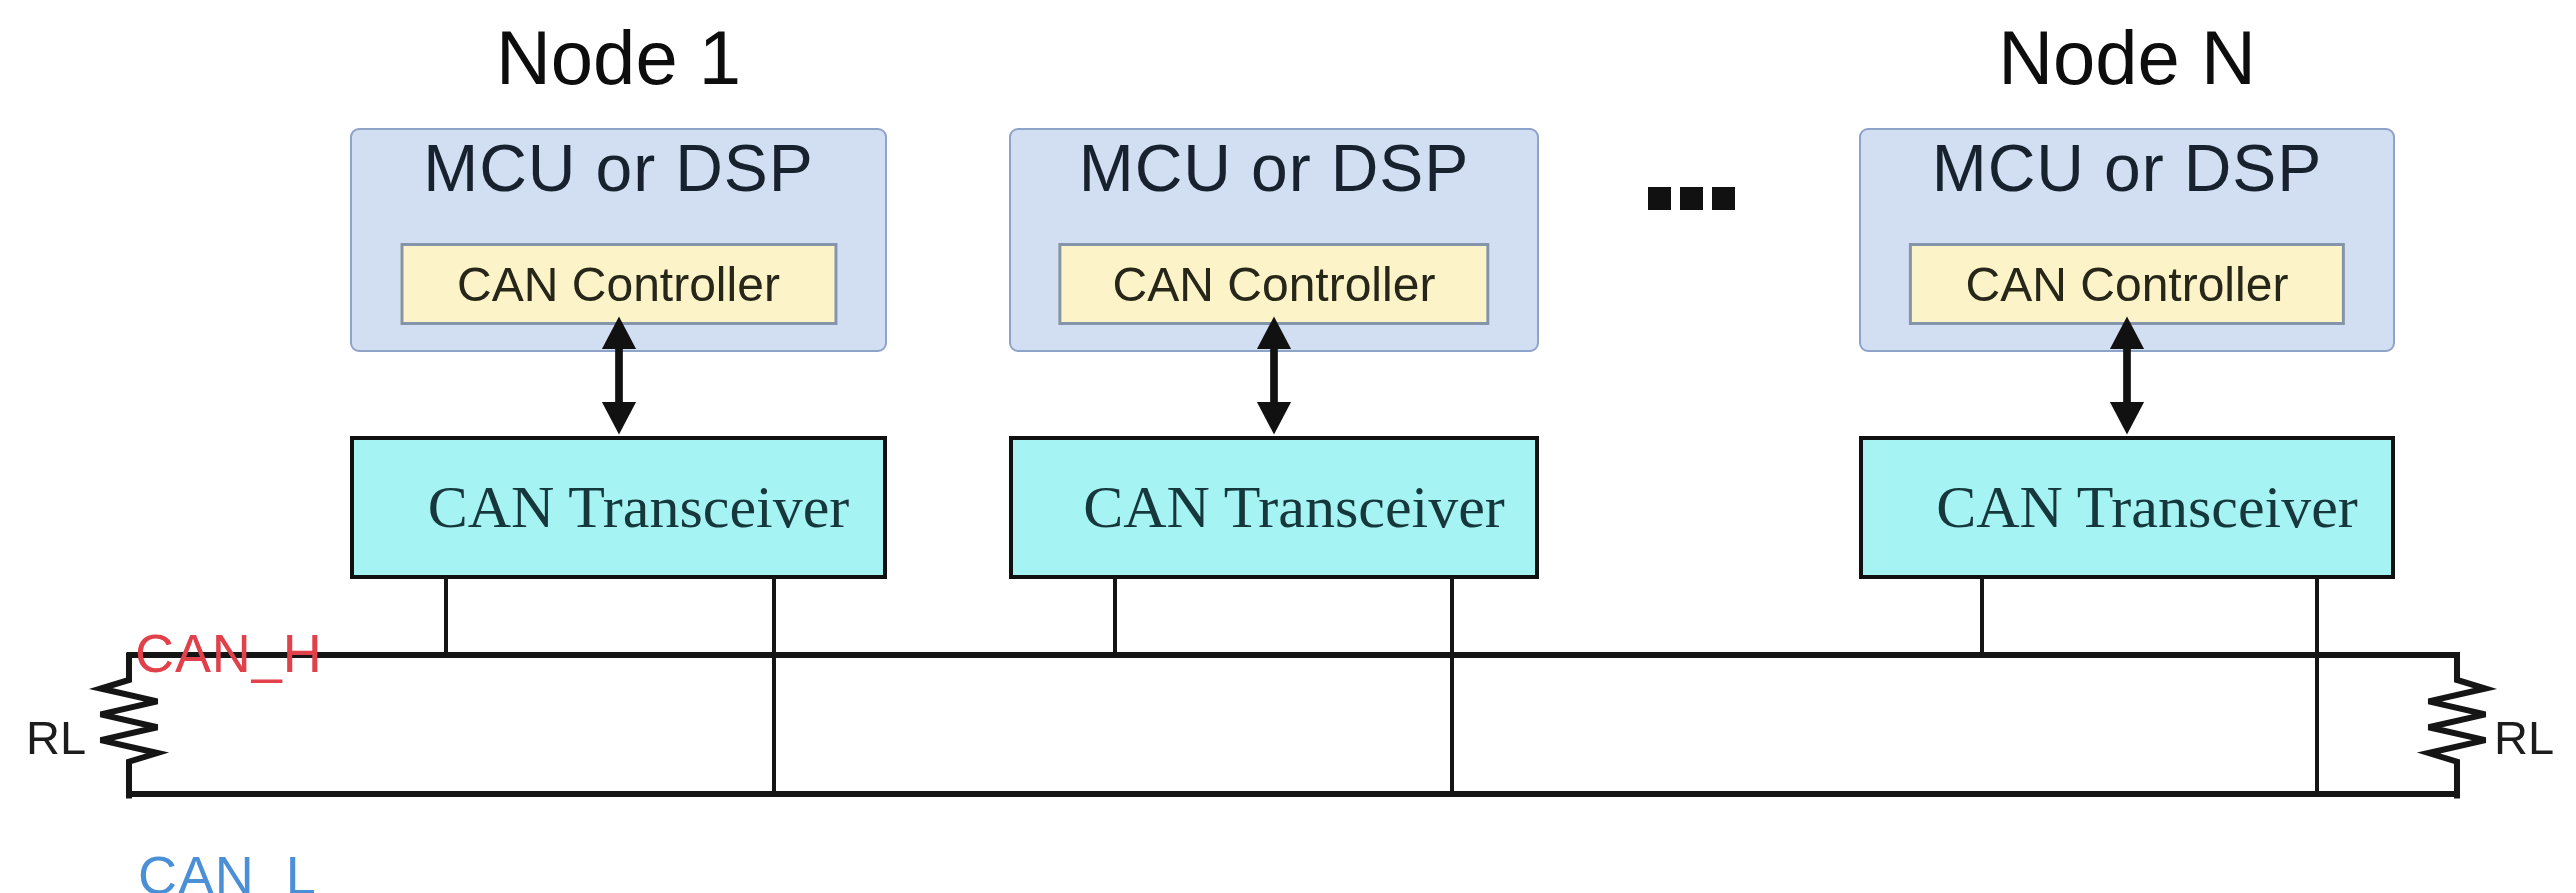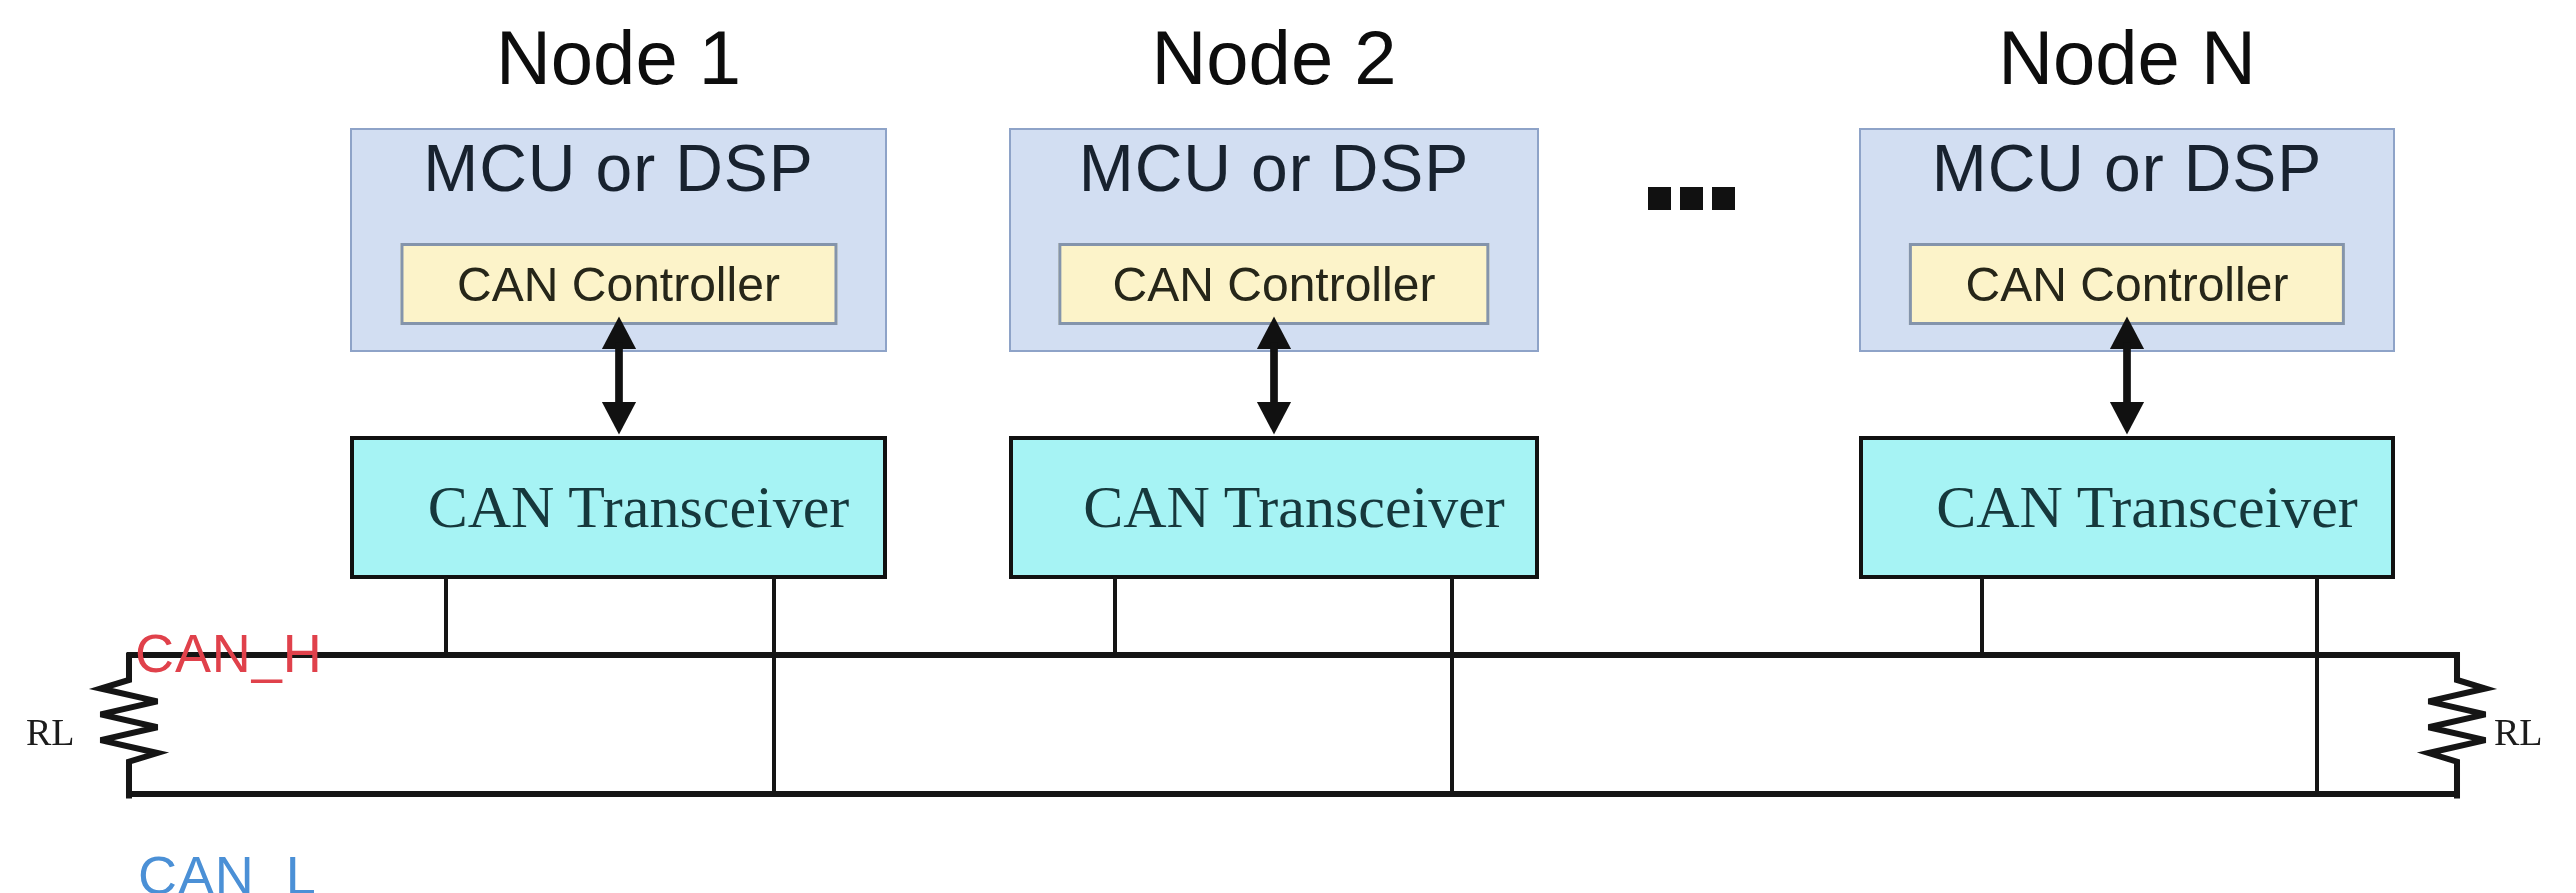--- a/index.html
+++ b/index.html
@@ -18,21 +18,21 @@
   .node{position:absolute;top:0;height:605px;}
   .node-1{left:350px;width:537px;}
   .node-2{left:1009px;width:530px;}
   .node-3{left:1859px;width:536px;}
   .node-title{
     position:absolute;top:15.5px;left:50%;transform:translateX(-50%);
     font-size:76px;font-weight:400;color:var(--title-text);white-space:nowrap;line-height:1.1;
   }
   .mcu-box{
     position:absolute;top:128px;left:0;right:0;height:224px;
-    background:var(--mcu-fill);border:2.6px solid var(--mcu-border);border-radius:0;
+    background:var(--mcu-fill);border:2.6px solid var(--mcu-border);border-radius:9px;
   }
   .mcu-label{
     margin-top:5.2px;text-align:center;font-size:66px;line-height:1.0;
     color:var(--mcu-text);letter-spacing:0.9px;
   }
   .controller-box{
     position:absolute;left:50%;transform:translateX(-50%);top:88px;
     width:82%;height:82px;background:var(--controller-fill);
     border:3.5px solid var(--controller-border);
     display:flex;align-items:center;justify-content:center;margin-top:25px;
@@ -61,21 +61,21 @@
   .bus-line{position:absolute;left:127px;width:2333px;height:6px;background:var(--line);}
   .bus-h{top:652px;}
   .bus-l{top:791px;}
   .terminator{position:absolute;top:652px;width:86px;height:147px;}
   .terminator.left{left:86px;}
   .terminator.right{left:2414px;}
   
   .bus-label{position:absolute;font-size:54px;line-height:1.05;letter-spacing:0.9px;white-space:nowrap;margin-top:44px;}
   .label-can-h{left:135px;top:581px;color:var(--can-h);}
   .label-can-l{left:138px;top:803px;color:var(--can-l);}
-  .rl-label{position:absolute;font-size:38px;color:var(--rl-text);white-space:nowrap;font-family:Liberation Serif, serif;}
+  .rl-label{position:absolute;font-size:47px;color:var(--rl-text);white-space:nowrap;}
   .rl-left{left:26px;top:710px;}
   .rl-right{left:2494px;top:710px;}
 </style>
 </head>
 <body>
 
 <div class="canvas">
 
   <div class="node node-1">
     <div class="node-title">Node 1</div>
@@ -91,21 +91,20 @@
       <polygon points="24,138 4,100 44,100" fill="#111"></polygon>
     </svg>
     <div class="transceiver-box">
       <span class="transceiver-label">CAN Transceiver</span>
     </div>
     <div class="connector conn-h"></div>
     <div class="connector conn-l"></div>
   </div>
 
   <div class="node node-2">
-    <div class="node-title">Node 2</div>
     <div class="mcu-box">
       <div class="mcu-label">MCU or DSP</div>
       <div class="controller-box">
         <span class="controller-label">CAN Controller</span>
       </div>
     </div>
     <svg class="arrow" width="41" height="119" viewBox="0 0 48 138">
       <polygon points="24,0 4,38 44,38" fill="#111"></polygon>
       <rect x="19.5" y="30" width="9" height="78" fill="#111"></rect>
       <polygon points="24,138 4,100 44,100" fill="#111"></polygon>

